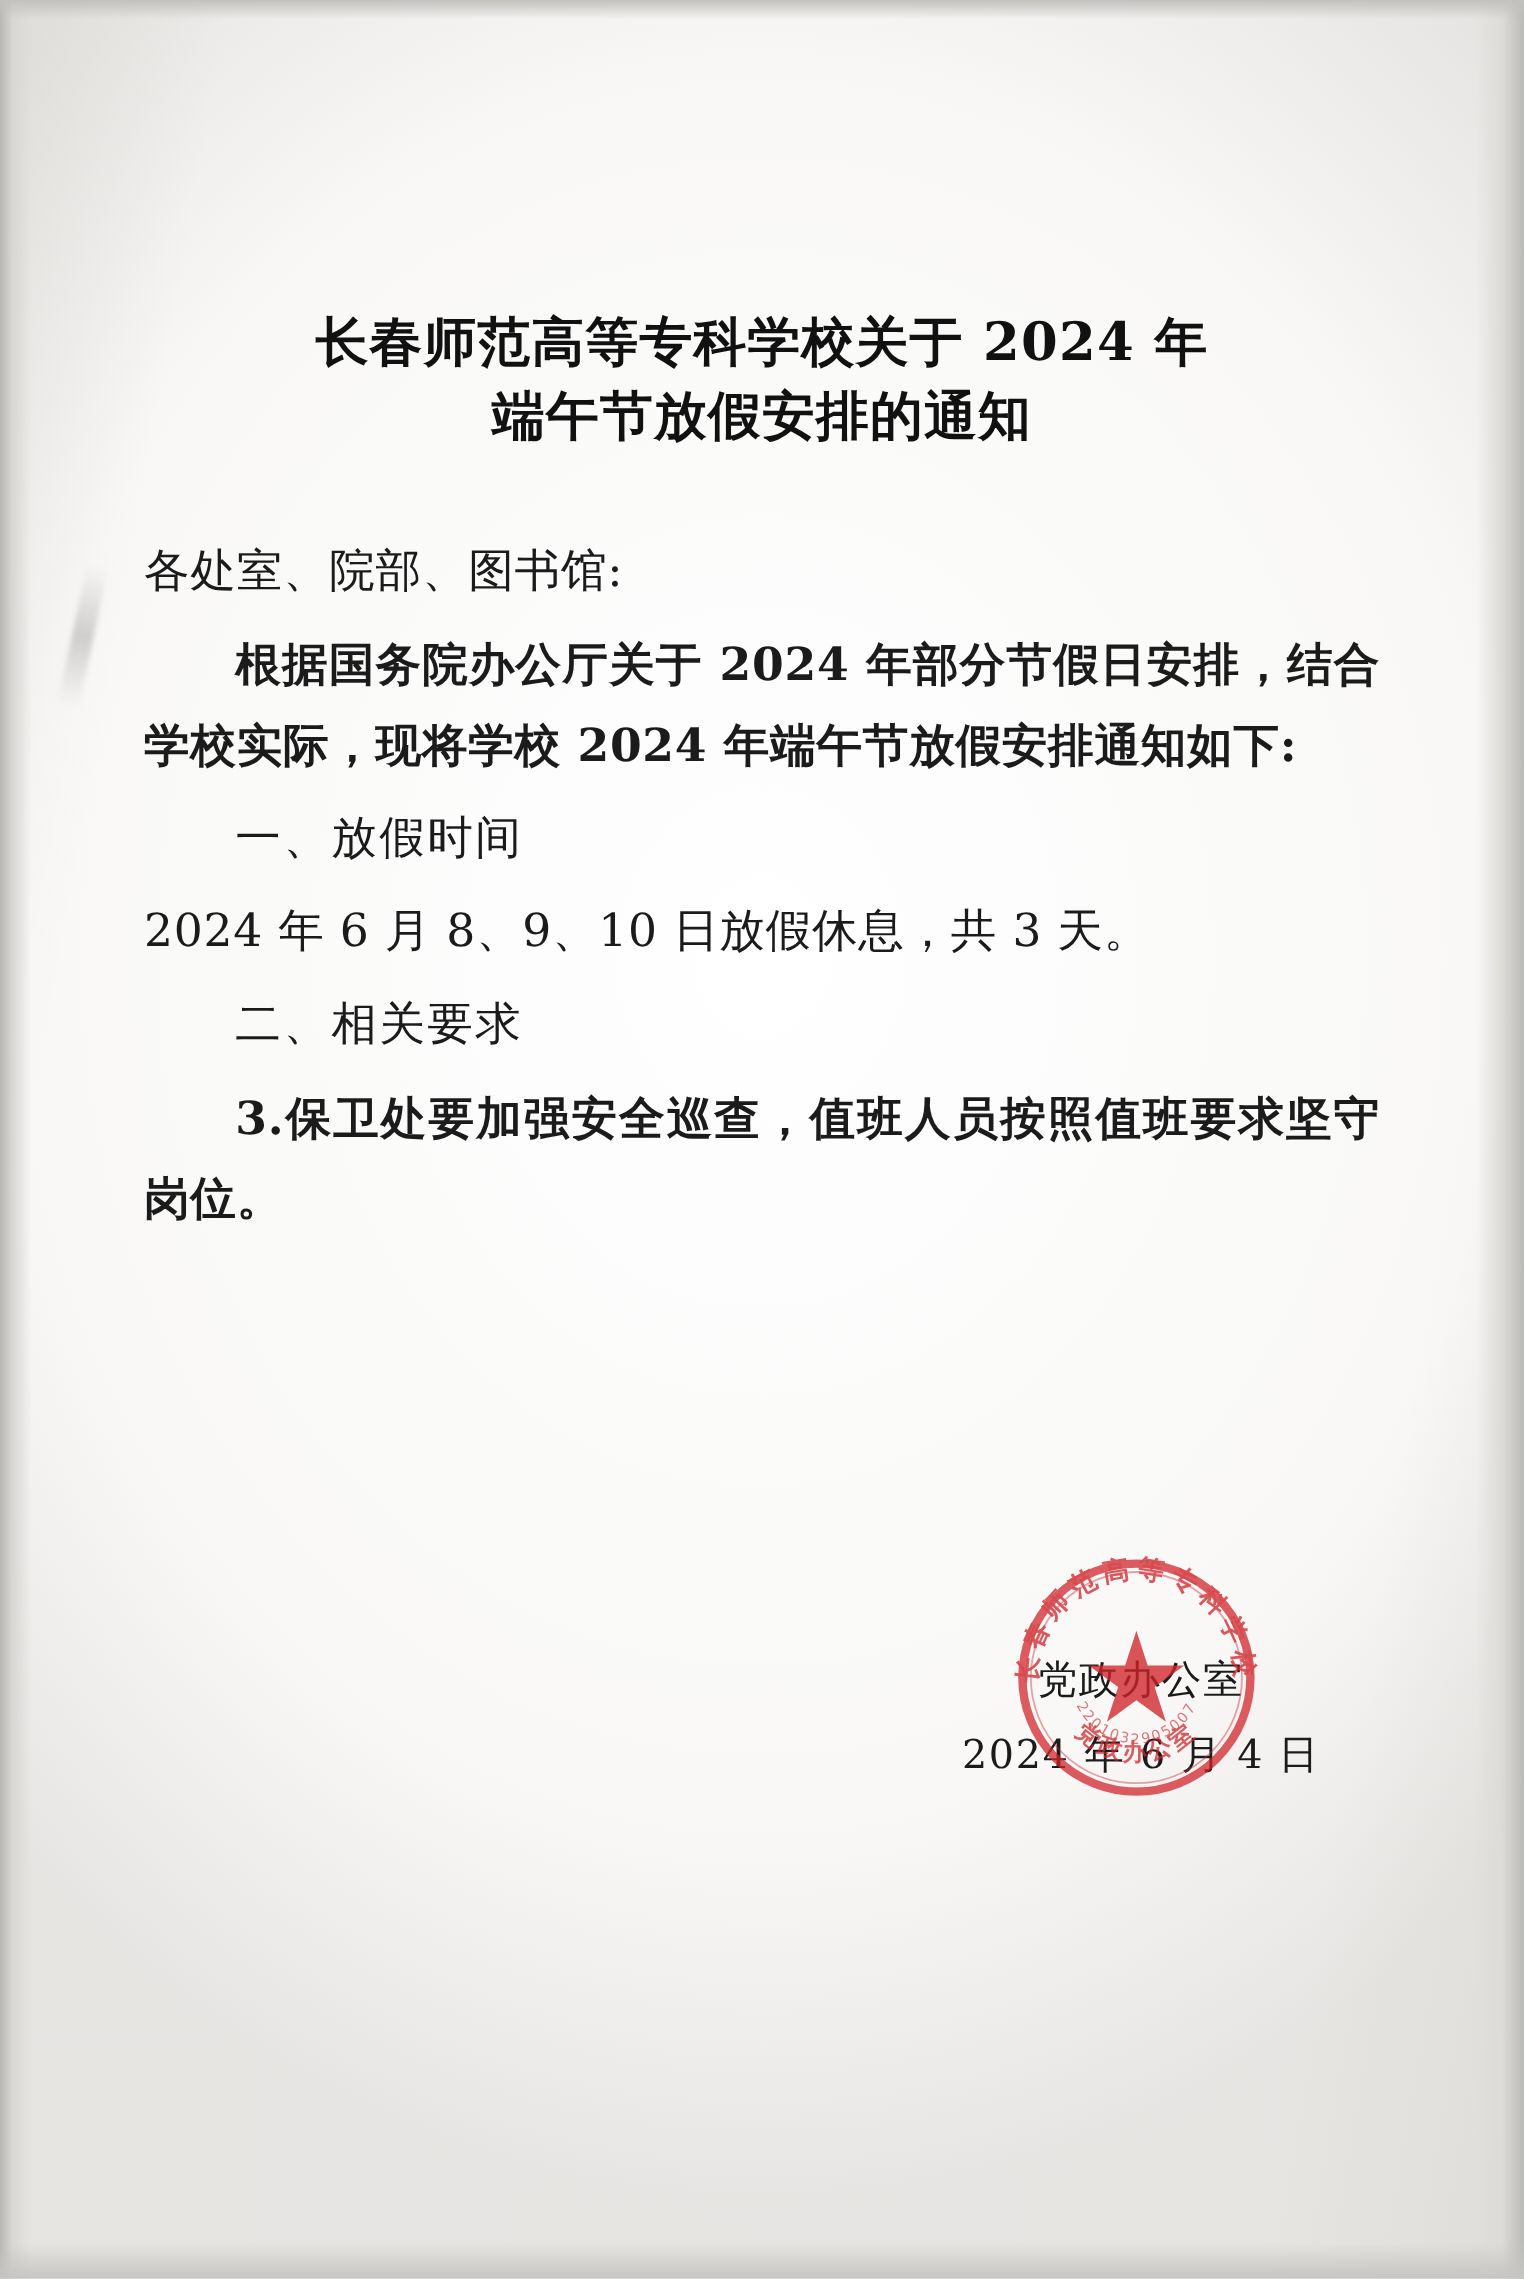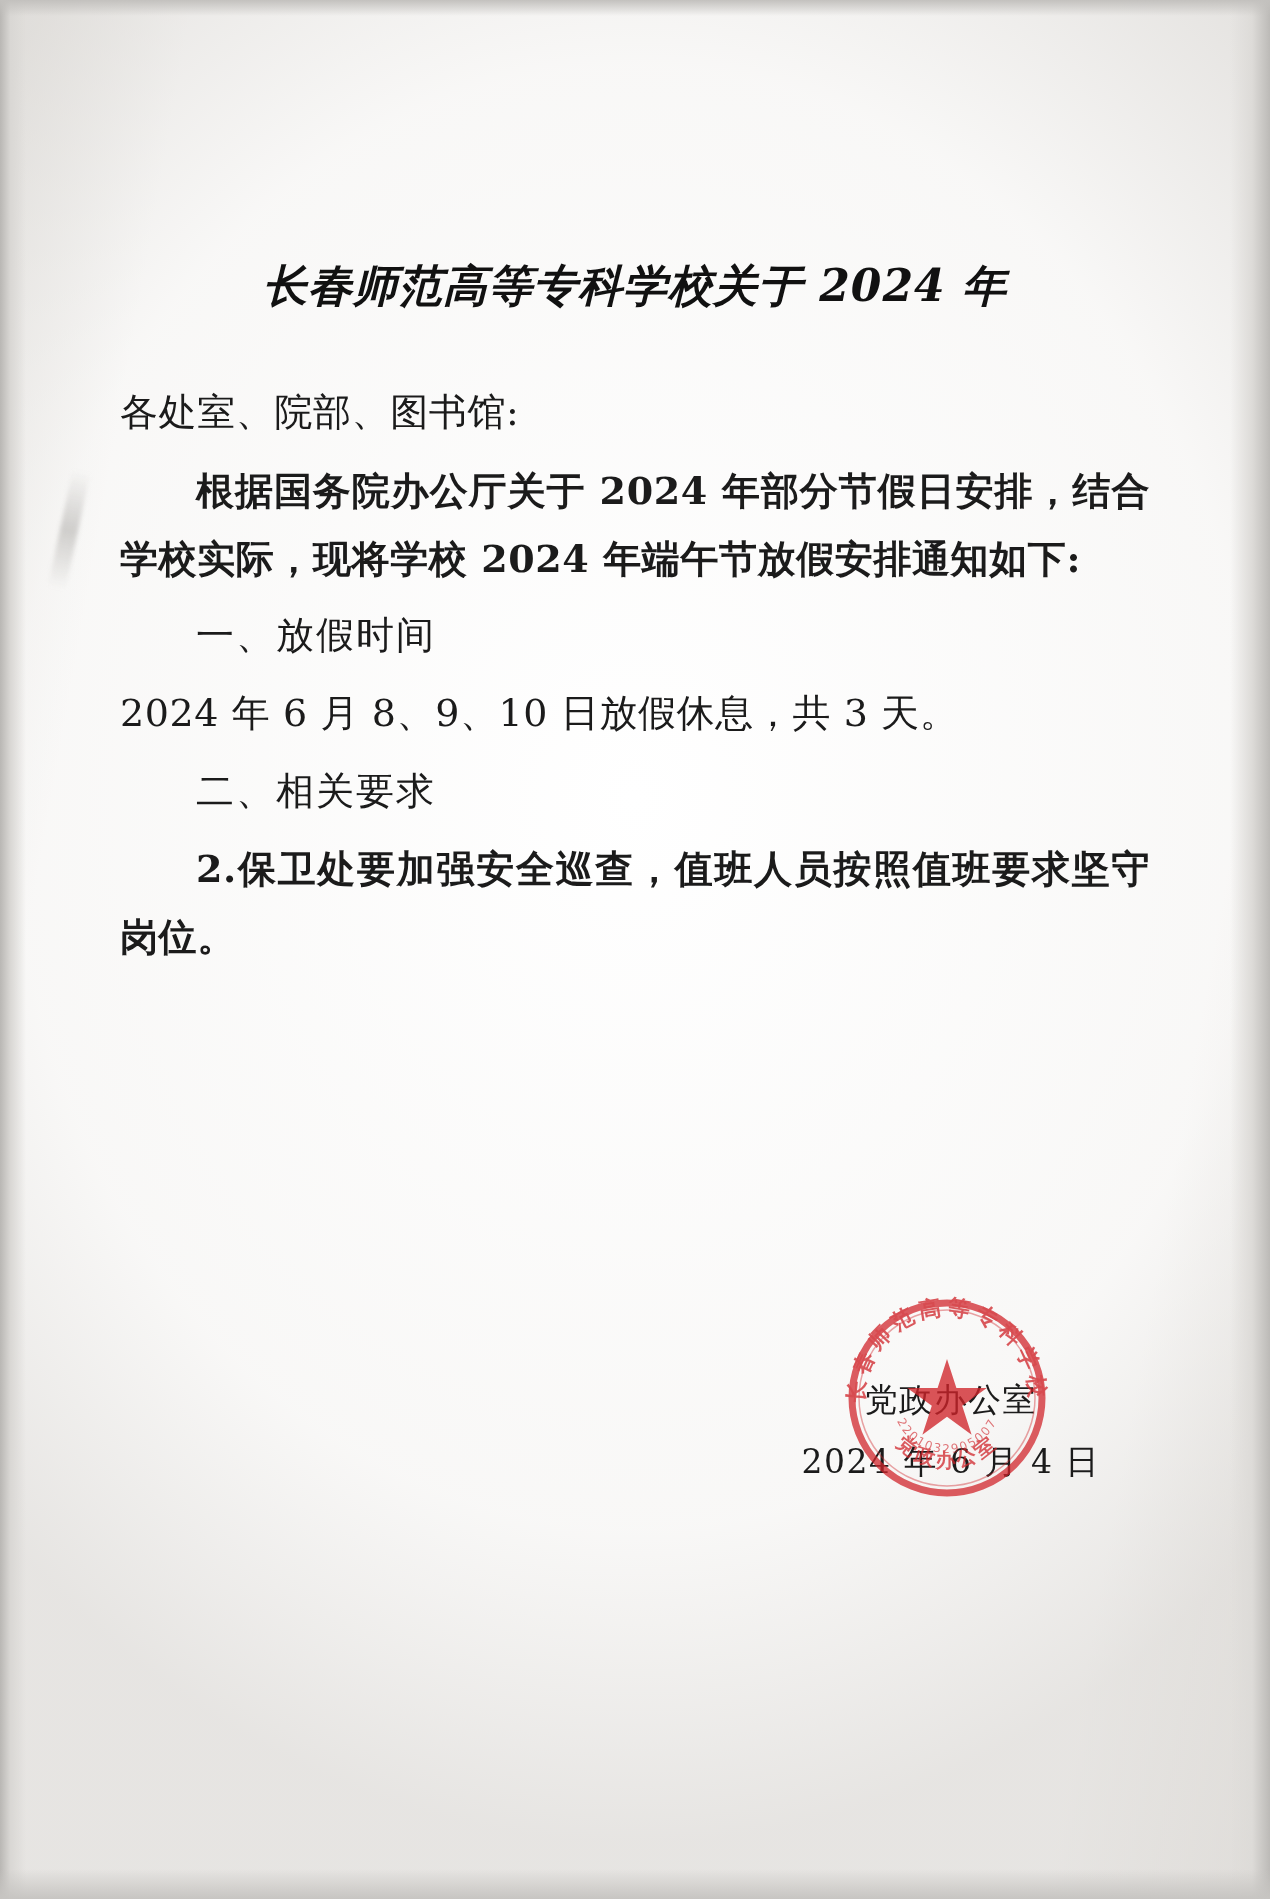--- a/index.html
+++ b/index.html
@@ -84,21 +84,20 @@
     text-align: center;
     font-size: 44px;
     font-weight: bold;
     line-height: 1.42;
     letter-spacing: 1px;
     color: #111;
   }
   .title-line {
     display: block;
     white-space: nowrap;
-    font-style: italic;
   }
 
   .body-block {
     padding: 62px 120px 0 120px;
     font-size: 38px;
     line-height: 1.78;
     letter-spacing: 0.6px;
     color: #1b1b1b;
   }
   .p {
@@ -149,29 +148,30 @@
   <div class="edge-left"></div>
   <div class="edge-right"></div>
   <div class="edge-top"></div>
   <div class="edge-bottom"></div>
   <div class="crease"></div>
 
   <div class="content">
 
     <h1 class="title">
       <span class="title-line">长春师范高等专科学校关于 2024 年</span>
+      <span class="title-line">端午节放假安排的通知</span>
     </h1>
 
     <div class="body-block">
       <p class="p">各处室、院部、图书馆:</p>
       <p class="p indent">根据国务院办公厅关于 2024 年部分节假日安排，结合学校实际，现将学校 2024 年端午节放假安排通知如下:</p>
       <p class="p heading">一、放假时间</p>
       <p class="p">2024 年 6 月 8、9、10 日放假休息，共 3 天。</p>
       <p class="p heading">二、相关要求</p>
-      <p class="p indent">2.保卫处要加强安全巡查，值班人员按照值班要求坚守岗位。</p>
+      <p class="p indent">3.保卫处要加强安全巡查，值班人员按照值班要求坚守岗位。</p>
     </div>
 
     <div class="signature">
       <span class="sig-line">党政办公室</span>
       <span class="sig-line">2024 年 6 月 4 日</span>
     </div>
 
     <div class="seal">
       <svg width="222" height="222" viewBox="0 0 222 222" xmlns="http://www.w3.org/2000/svg">
         <defs>

